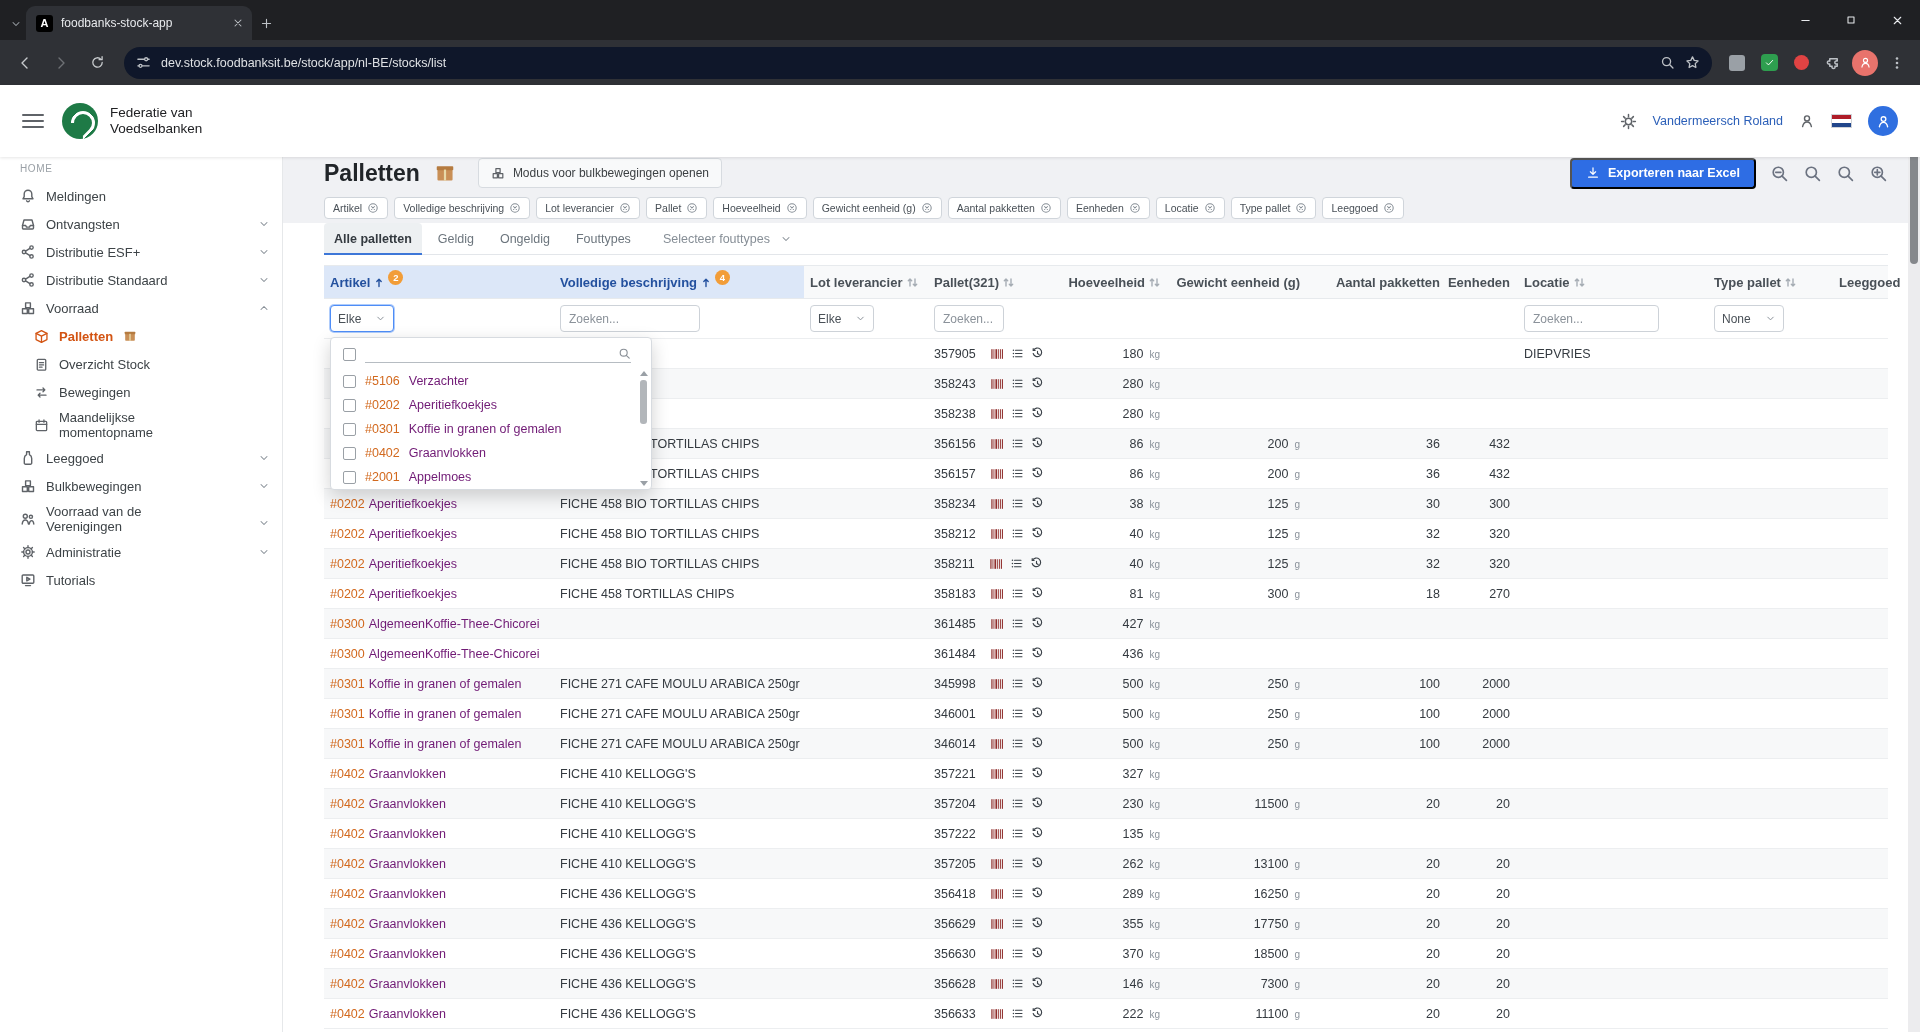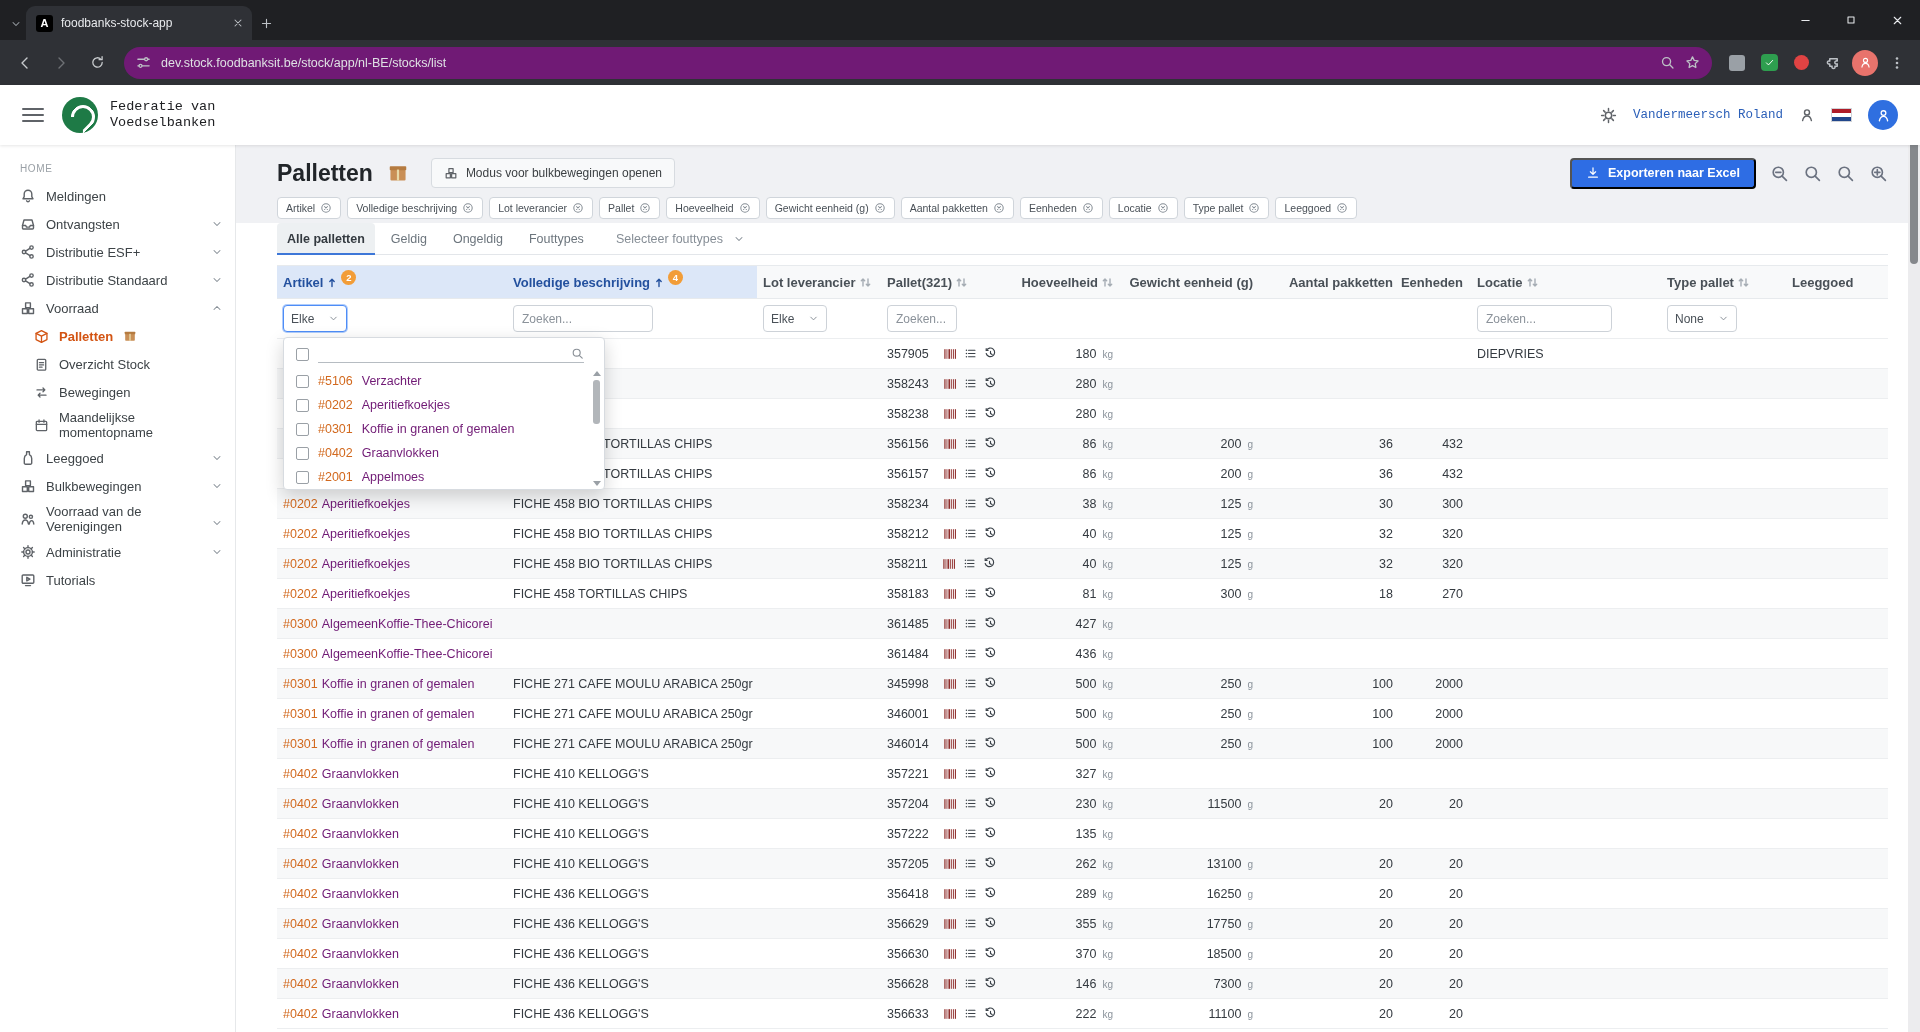--- a/index.html
+++ b/index.html
@@ -14,47 +14,47 @@
   .favicon { width:17px; height:17px; border-radius:3px; background:#000; color:#fff; font-size:11px; font-weight:700; display:flex; align-items:center; justify-content:center; }
   .tab-title { font-size:12px; flex:1; white-space:nowrap; overflow:hidden; }
   .tab-close { color:#bdc1c6; }
   .newtab { color:#bdc1c6; margin:0 0 10px 8px; }
   .win-controls { margin-left:auto; display:flex; align-self:stretch; align-items:center; }
   .win-btn { width:46px; height:40px; display:flex; align-items:center; justify-content:center; color:#e8eaed; }
 
   .toolbar { position:absolute; top:40px; left:0; right:0; height:45px; background:#2f3136; display:flex; align-items:center; padding:0 10px; gap:6px; }
   .nav-ic { width:30px; height:30px; border-radius:50%; display:flex; align-items:center; justify-content:center; color:#c7cacd; }
   .nav-ic.dim { color:#6e7175; }
-  .omnibox { flex:1; height:32px; background:#701a75; border-radius:16px; display:flex; align-items:center; padding:0 12px; gap:10px; margin:0 6px; }
+  .omnibox { flex:1; height:32px; background:#0f172a; border-radius:16px; display:flex; align-items:center; padding:0 12px; gap:10px; margin:0 6px; }
   .url { font-size:12.5px; color:#dfe1e4; flex:1; white-space:nowrap; overflow:hidden; }
   .omni-ic { color:#bdc1c6; }
   .ext { width:26px; height:26px; display:flex; align-items:center; justify-content:center; }
   .ext-green { width:17px; height:17px; border-radius:4px; background:#2e9e4f; color:#fff; display:flex; align-items:center; justify-content:center; }
   .ext-red { width:15px; height:15px; border-radius:50%; background:#e04343; }
   .ext-gray { width:16px; height:16px; border-radius:3px; background:#9aa0a6; }
   .tb-avatar { width:26px; height:26px; border-radius:50%; background:#e8736c; color:#fff; display:flex; align-items:center; justify-content:center; }
 
   
-  .app-header { position:absolute; top:85px; left:0; right:0; height:60px; background:#fff; box-shadow:0 1px 3px rgba(0,0,0,.10); display:flex; align-items:center; padding:16px 22px; z-index:10;font-family:Liberation Mono, monospace; }
+  .app-header { position:absolute; top:85px; left:0; right:0; height:72px; background:#fff; box-shadow:0 1px 3px rgba(0,0,0,.10); display:flex; align-items:center; padding:16px 22px; z-index:10; }
   .hamburger { width:22px; display:flex; flex-direction:column; gap:4px; margin-right:18px; }
   .hamburger span { height:2px; background:#5f6368; border-radius:1px; }
   .logo { width:36px; height:36px; border-radius:50%; background:#1e7a46; margin-right:12px; position:relative; }
   .logo::before { content:''; position:absolute; left:9px; top:8px; width:18px; height:18px; border:3px solid #fff; border-radius:50% 50% 50% 0; border-left-color:transparent; transform:rotate(-45deg); }
   .org { font-size:13.5px; color:#202124; line-height:16px; }
   .hdr-right { margin-left:auto; display:flex; align-items:center; gap:16px; }
   .theme-toggle { color:#5f6368; }
   .user-name { font-size:12.5px; color:#2b5fb8; }
   .user-ic { color:#5f6368; }
   .flag { width:21px; height:14px; border:1px solid #d0d3d8; display:flex; flex-direction:column; }
   .flag div { flex:1; }
   .hdr-avatar { width:30px; height:30px; border-radius:50%; background:#2f6fe0; color:#fff; display:flex; align-items:center; justify-content:center; }
 
   
   .layout { position:absolute; top:145px; bottom:0; left:0; right:12px; display:flex; }
-  .sidebar { width:236px; background:#fff; border-right:1px solid #e6e8ea; padding-top:8px; flex:none; }
+  .sidebar { width:283px; background:#fff; border-right:1px solid #e6e8ea; padding-top:8px; flex:none; }
   .sb-section { font-size:10px; letter-spacing:.6px; color:#9aa0a6; padding:10px 0 8px 20px; }
   .sb-item { display:flex; align-items:center; gap:10px; min-height:28px; padding:0 12px 0 20px; font-size:13px; color:#3d4347; cursor:pointer; }
   .sb-item .chev { margin-left:auto; color:#868e96; }
   .sb-item.sub { padding-left:34px; }
   .sb-item.active { color:#d35413; font-weight:600; }
   .sb-item.two-line { align-items:center; padding-top:4px; padding-bottom:4px; }
   .sb-item.two-line .sb-label { line-height:15px; max-width:118px; }
   .sb-item.two-line svg { margin-top:0; }
   .sb-ico { color:#5f6368; flex:none; }
   .sb-item.active .sb-ico { color:#d35413; }

